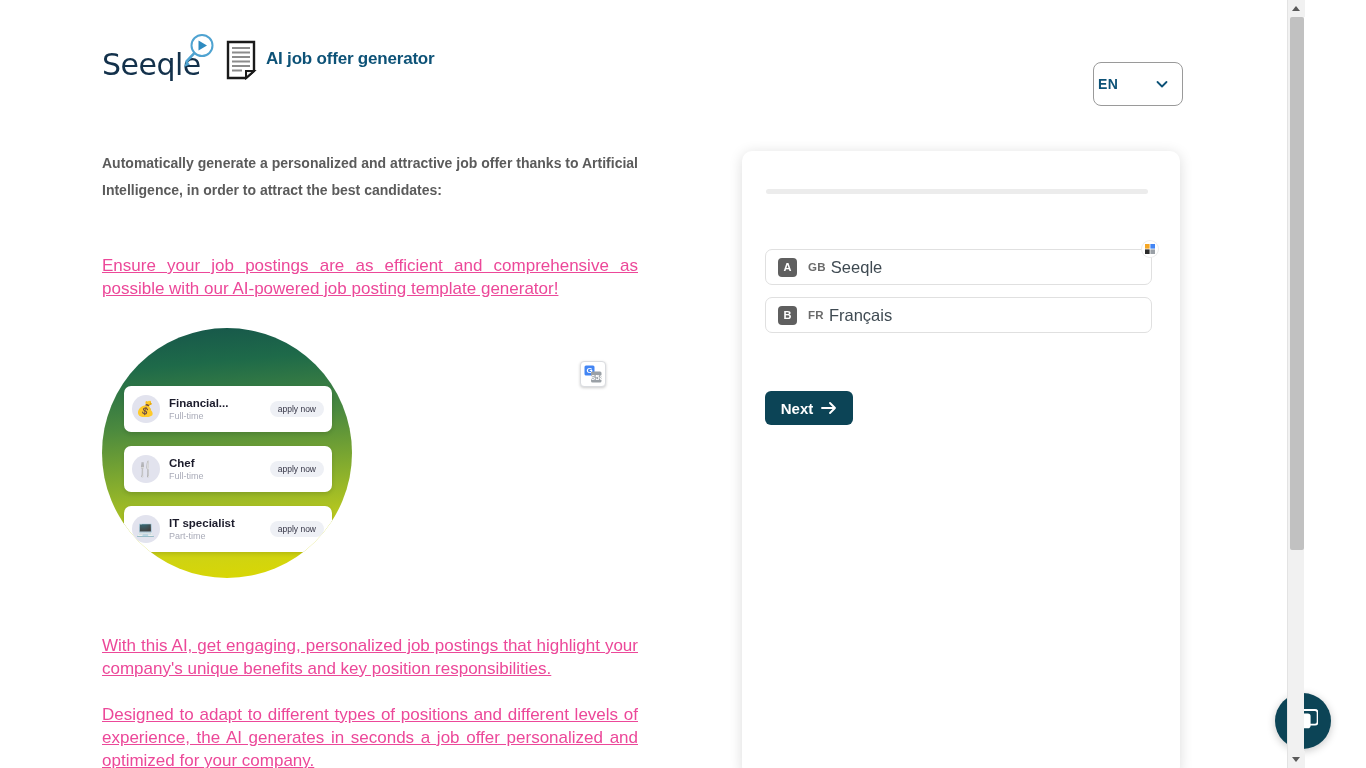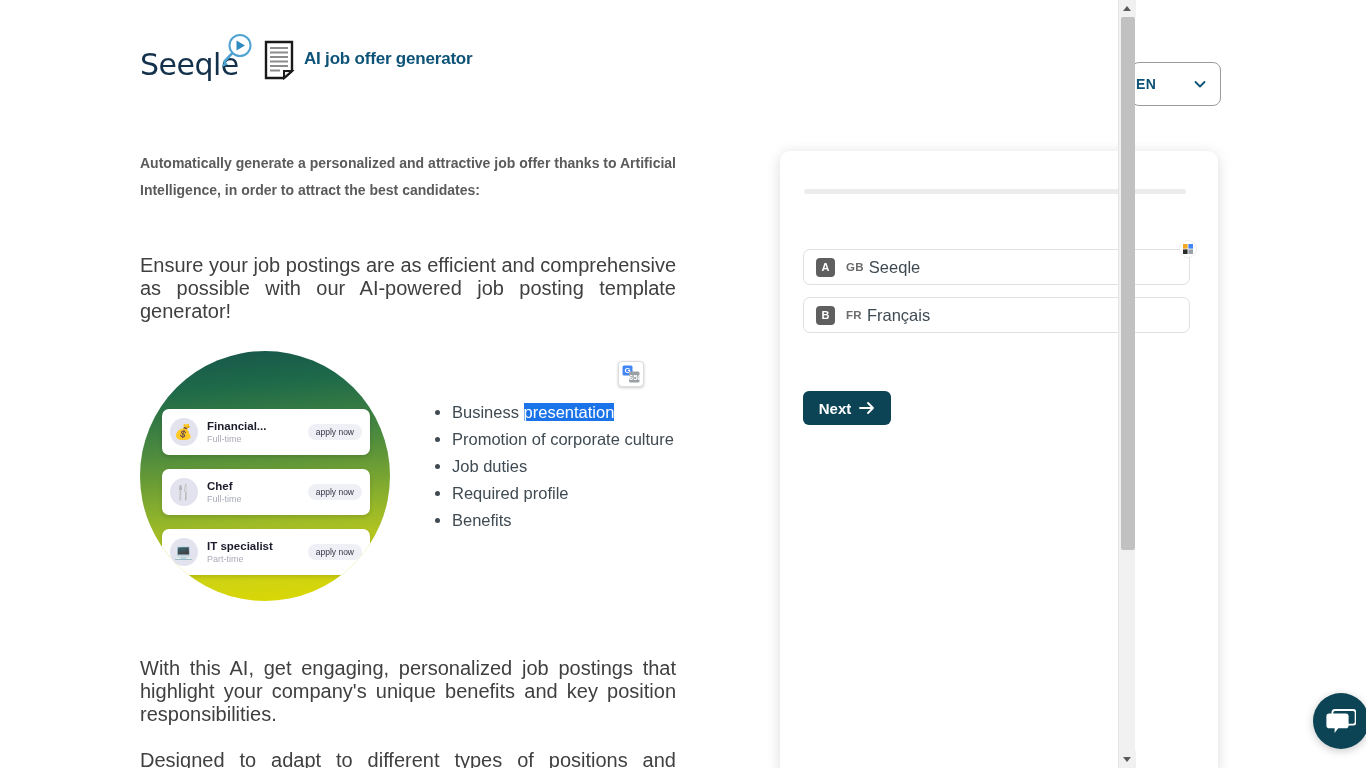--- a/index.html
+++ b/index.html
@@ -3,21 +3,21 @@
 <meta charset="utf-8">
 <style>
   * { box-sizing: border-box; }
   html, body {
     margin: 0; padding: 0;
     width: 1366px; height: 768px;
     overflow: hidden;
     background: #ffffff;
     font-family: "Liberation Sans", sans-serif;
   }
-  #root { position: relative; width: 1097px; height: 768px; background:#fff;margin-left:38px; }
+  #root { position: relative; width: 1304px; height: 768px; background:#fff; }
 
   
   .scrollbar { position:absolute; top:0; right:0; width:17px; height:768px; background:#f1f1f1; border-left:1px solid #e3e3e3; }
   .sb-arrow { position:absolute; left:0; width:17px; height:17px; background:#f1f1f1; }
   .sb-arrow.top { top:0; }
   .sb-arrow.bottom { bottom:0; }
   .sb-arrow i { position:absolute; left:4px; width:0; height:0; border-left:4px solid transparent; border-right:4px solid transparent; }
   .sb-arrow.top i { top:6px; border-bottom:5px solid #5a5a5a; }
   .sb-arrow.bottom i { top:6px; border-top:5px solid #5a5a5a; }
   .sb-thumb { position:absolute; left:2px; top:17px; width:14px; height:533px; background:#c1c1c1; border-radius:2px; }
@@ -47,22 +47,22 @@
   }
   .lang-select .lv { font-size:14px; font-weight:bold; color:#0d5277; letter-spacing:0.4px; }
 
   
   .left-col { position:absolute; left:102px; top:150px; width:536px; }
   .lead {
     font-size:14px; font-weight:bold; color:#5b5b5b;
     line-height:27px; text-align:justify; margin:0;
   }
   .para {
-    font-size:20px; color:#404040; line-height:23px;
-    text-align:justify; margin:0;
+    font-size:17px; color:#ec4899; line-height:23px;
+    text-align:justify; margin:0;text-decoration:underline;
   }
   .p-intro { margin-top:50px; }
 
   
   .feature-row { position:relative; margin-top:28px; height:260px; }
   .circle-illus {
     position:absolute; left:0px; top:0px; width:250px; height:250px;
     border-radius:50%; overflow:hidden;
     background: linear-gradient(175deg, #16544b 0%, #1e6a49 16%, #4c8a3e 38%, #8eb22b 62%, #c9d11a 82%, #dcd800 100%);
   }
@@ -231,27 +231,20 @@
         <div class="jcard c3">
           <div class="jc-ico">💻</div>
           <div class="jc-txt">
             <div class="jc-title">IT specialist</div>
             <div class="jc-sub">Part-time</div>
           </div>
           <div class="jc-btn">apply now</div>
         </div>
       </div>
 
-      <ul class="bullets">
-        <li><span>Business </span><span class="hl">presentation</span></li>
-        <li><span>Promotion of corporate culture</span></li>
-        <li><span>Job duties</span></li>
-        <li><span>Required profile</span></li>
-        <li><span>Benefits</span></li>
-      </ul>
     </div>
 
     <p class="para p-after1">With this AI, get engaging, personalized job postings that highlight your company's unique benefits and key position responsibilities.</p>
     <p class="para p-after2">Designed to adapt to different types of positions and different levels of experience, the AI generates in seconds a job offer personalized and optimized for your company.</p>
   </div>
 
   <div class="gt-icon">
     <svg width="18" height="18" viewBox="0 0 18 18">
       <rect x="0.5" y="0.5" width="10" height="10" rx="1.5" fill="#4285f4"></rect>
       <text x="5.5" y="8.3" font-size="8" font-family="'Liberation Sans',sans-serif" fill="#ffffff" text-anchor="middle" font-weight="bold">G</text>

